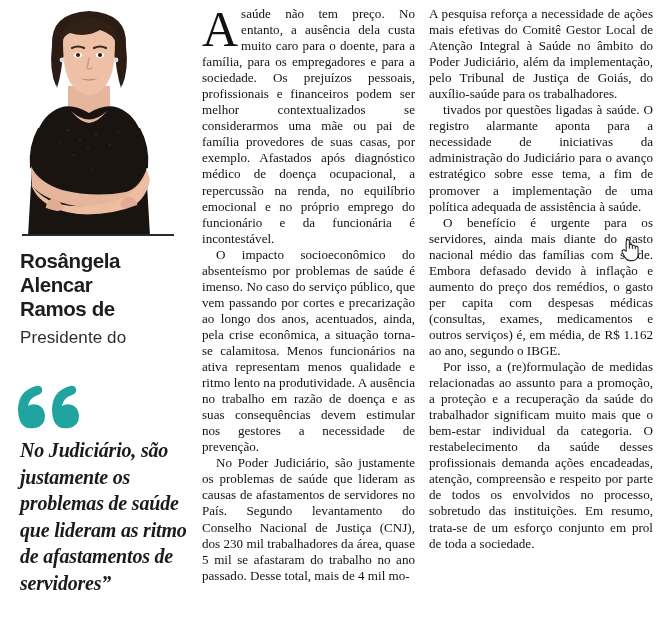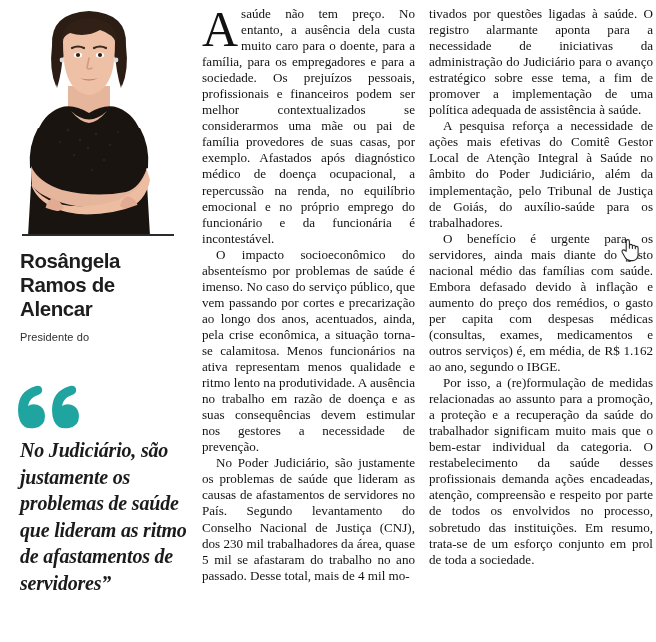--- a/index.html
+++ b/index.html
@@ -56,21 +56,21 @@
   .person-name {
     font-size: 20.5px;
     line-height: 24px;
     font-weight: bold;
     letter-spacing: -0.4px;
     color: #1d1d1d;
     margin: 0;
   }
   .person-role {
     margin: 8px 0 0 0;
-    font-size: 11px;
+    font-size: 17px;
     line-height: 17px;
     font-weight: normal;
     color: #2e2e2e;
     letter-spacing: 0.1px;
   }
 
   
   .quote-mark {
     position: absolute;
     left: 14px;
@@ -211,22 +211,22 @@
         <circle cx="60" cy="142" r="1.2"></circle>
           <circle cx="92" cy="170" r="1.2"></circle>
       </g>
     </svg>
   </div>
   <div class="photo-rule"></div>
 
   <div class="name-block">
     <div class="person-name">
       <div>Rosângela</div>
+      <div>Alencar</div>
       <div>Ramos de</div>
-      <div>Alencar</div>
     </div>
     <div class="person-role">
       <div>Presidente do</div>
     </div>
   </div>
 
   <div class="quote-mark">
     <svg width="70" height="48" viewBox="0 0 70 48" xmlns="http://www.w3.org/2000/svg">
       <g fill="#1fa49f">
         <path d="M4 27 Q4 8 22 3 Q27 2 28 6 Q29 10 24 12 Q15 15 14 23 Q18 20 24 22 Q31 25 31 33 Q31 43 21 45 Q10 47 6 38 Q4 33 4 27 Z"></path>
@@ -238,22 +238,22 @@
   <p class="pull-quote">No Judiciário, são justamente os problemas de saúde que lideram as ritmo de afastamentos de servidores”</p>
 </div>
 
 <div class="text-col" id="col-mid">
   <p class="dropcap">A saúde não tem preço. No entanto, a ausência dela custa muito caro para o doente, para a família, para os empregadores e para a sociedade. Os prejuízos pessoais, profissionais e financeiros podem ser melhor contextualizados se considerarmos uma mãe ou pai de família provedores de suas casas, por exemplo. Afastados após diagnóstico médico de doença ocupacional, a repercussão na renda, no equilíbrio emocional e no próprio emprego do funcionário e da funcionária é incontestável.</p>
   <p>O impacto socioeconômico do absenteísmo por problemas de saúde é imenso. No caso do serviço público, que vem passando por cortes e precarização ao longo dos anos, acentuados, ainda, pela crise econômica, a situação torna-se calamitosa. Menos funcionários na ativa representam menos qualidade e ritmo lento na produtividade. A ausência no trabalho em razão de doença e as suas consequências devem estimular nos gestores a necessidade de prevenção.</p>
   <p>No Poder Judiciário, são justamente os problemas de saúde que lideram as causas de afastamentos de servidores no País. Segundo levantamento do Conselho Nacional de Justiça (CNJ), dos 230 mil trabalhadores da área, quase 5 mil se afastaram do trabalho no ano passado. Desse total, mais de 4 mil mo-</p>
 </div>
 
 <div class="text-col" id="col-right">
+  <p>A pesquisa reforça a necessidade de ações mais efetivas do Comitê Gestor Local de Atenção Integral à Saúde no âmbito do Poder Judiciário, além da implementação, pelo Tribunal de Justiça de Goiás, do auxílio-saúde para os trabalhadores.</p>
   <p>tivados por questões ligadas à saúde. O registro alarmante aponta para a necessidade de iniciativas da administração do Judiciário para o avanço estratégico sobre esse tema, a fim de promover a implementação de uma política adequada de assistência à saúde.</p>
-  <p>A pesquisa reforça a necessidade de ações mais efetivas do Comitê Gestor Local de Atenção Integral à Saúde no âmbito do Poder Judiciário, além da implementação, pelo Tribunal de Justiça de Goiás, do auxílio-saúde para os trabalhadores.</p>
   <p>O benefício é urgente para os servidores, ainda mais diante do gasto nacional médio das famílias com saúde. Embora defasado devido à inflação e aumento do preço dos remédios, o gasto per capita com despesas médicas (consultas, exames, medicamentos e outros serviços) é, em média, de R$ 1.162 ao ano, segundo o IBGE.</p>
   <p class="no-justify-last">Por isso, a (re)formulação de medidas relacionadas ao assunto para a promoção, a proteção e a recuperação da saúde do trabalhador significam muito mais que o bem-estar individual da categoria. O restabelecimento da saúde desses profissionais demanda ações encadeadas, atenção, compreensão e respeito por parte de todos os envolvidos no processo, sobretudo das instituições. Em resumo, trata-se de um esforço conjunto em prol de toda a sociedade.</p>
 </div>
 
 <div id="cursor">
   <svg width="22" height="26" viewBox="0 0 22 26" xmlns="http://www.w3.org/2000/svg">
     <g fill="#ffffff" stroke="#2a2a2a" stroke-width="1.1" stroke-linejoin="round" stroke-linecap="round">
       <path d="M7.2 14.2 L7.2 4.4 Q7.2 2.6 8.8 2.6 Q10.4 2.6 10.4 4.4 L10.4 11.2
                L10.4 9.0 Q10.4 7.4 11.9 7.4 Q13.4 7.4 13.4 9.0 L13.4 11.4
                L13.4 9.8 Q13.4 8.3 14.9 8.3 Q16.3 8.3 16.3 9.8 L16.3 11.8

